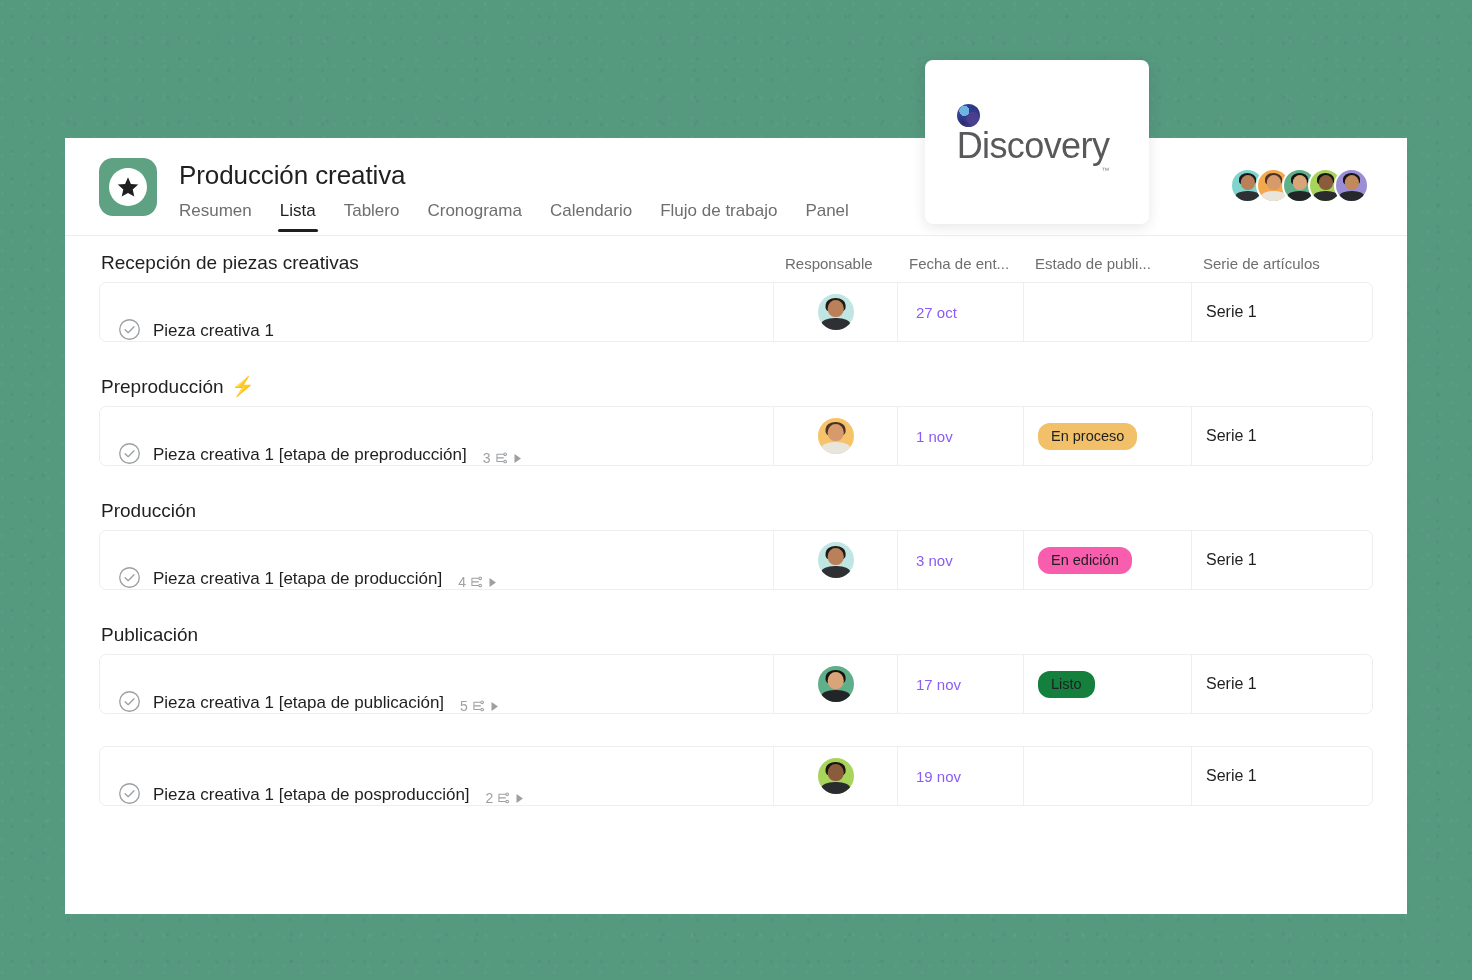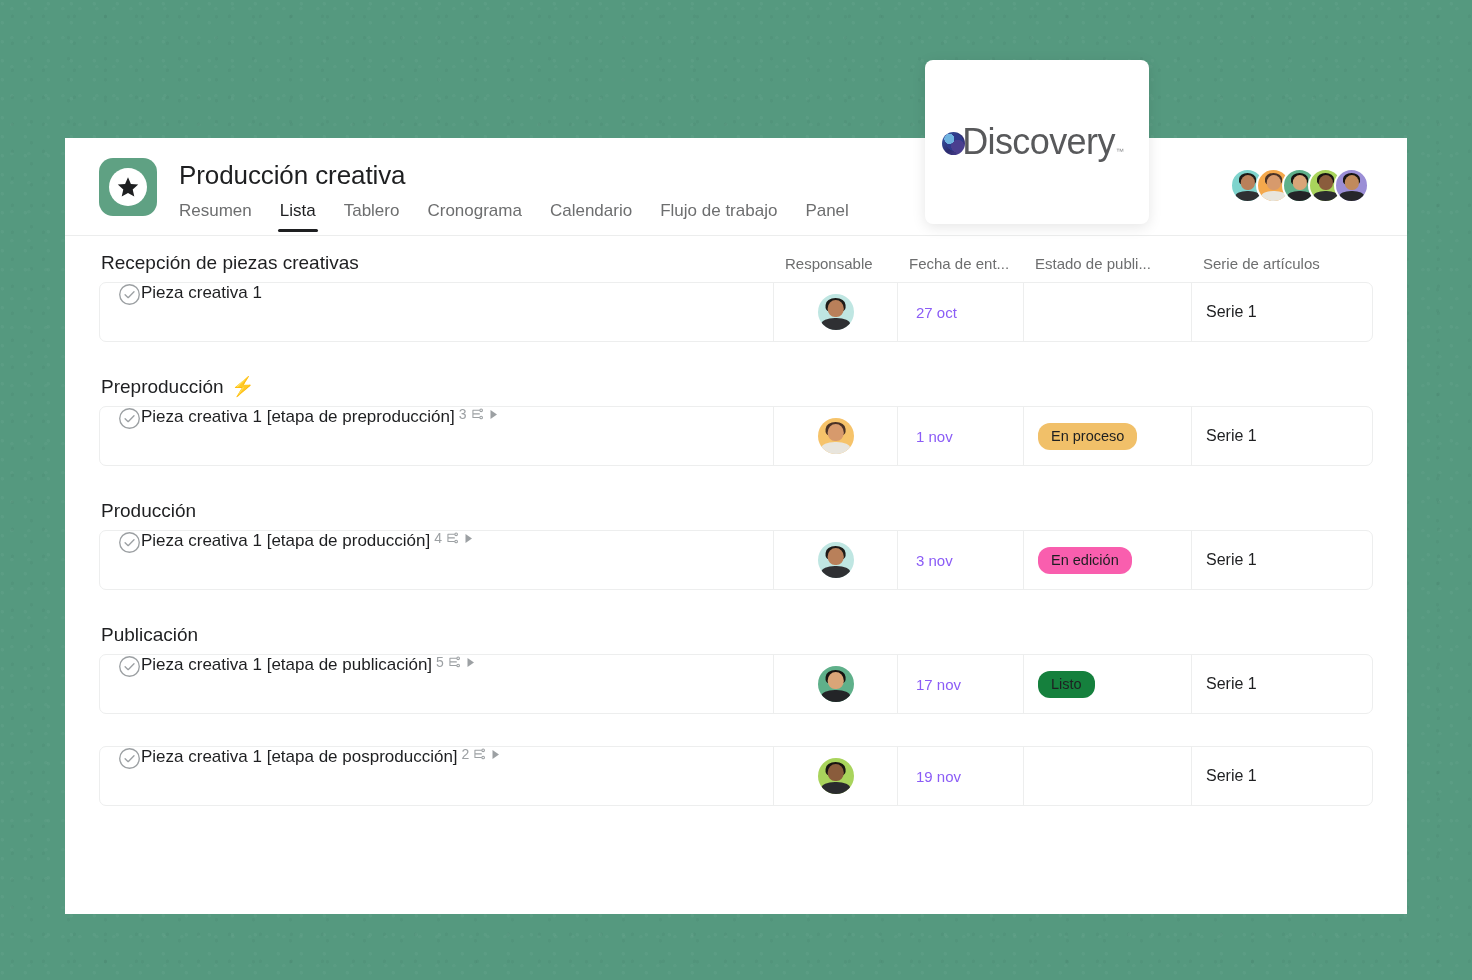--- a/index.html
+++ b/index.html
@@ -189,21 +189,22 @@
     display: flex;
     height: 60px;
     border: 1px solid #edeeee;
     border-radius: 7px;
     background: #fff;
     align-items: stretch;
   }
   .cell-name {
     flex: 0 0 674px;
     display: flex;
-    align-items: flex-start;
+    align-items: flex-end;
+    gap: 12px;
     padding-left: 18px;
     border-right: 1px solid #edeeee;
   }
   .check-icon { flex: 0 0 auto; display: flex; }
   .task-name {
     font-size: 17px;
     color: #1e1f21;
     white-space: nowrap;
   }
   .subtask-meta {
@@ -262,23 +263,23 @@
     background: #ffffff;
     border-radius: 8px;
     box-shadow: 0 3px 14px rgba(0,0,0,0.10);
     display: flex;
     align-items: center;
     justify-content: center;
     z-index: 10;
   }
   #discovery-logo {
     display: flex;
-    align-items: center;
     position: relative;
     padding-right: 8px;
+    flex-direction: column;
   }
   #discovery-globe {
     width: 23px; height: 23px;
     border-radius: 50%;
     margin-right: -3px;
     background:
       radial-gradient(circle at 32% 30%, #6fb3e0 0 22%, transparent 23%),
       radial-gradient(circle at 68% 62%, #4a3f8f 0 30%, transparent 31%),
       radial-gradient(circle at 55% 45%, #2f3a8c 0 48%, transparent 49%),
       linear-gradient(135deg, #3b5fb0 0%, #2b2a6e 55%, #5a4b9c 100%);

